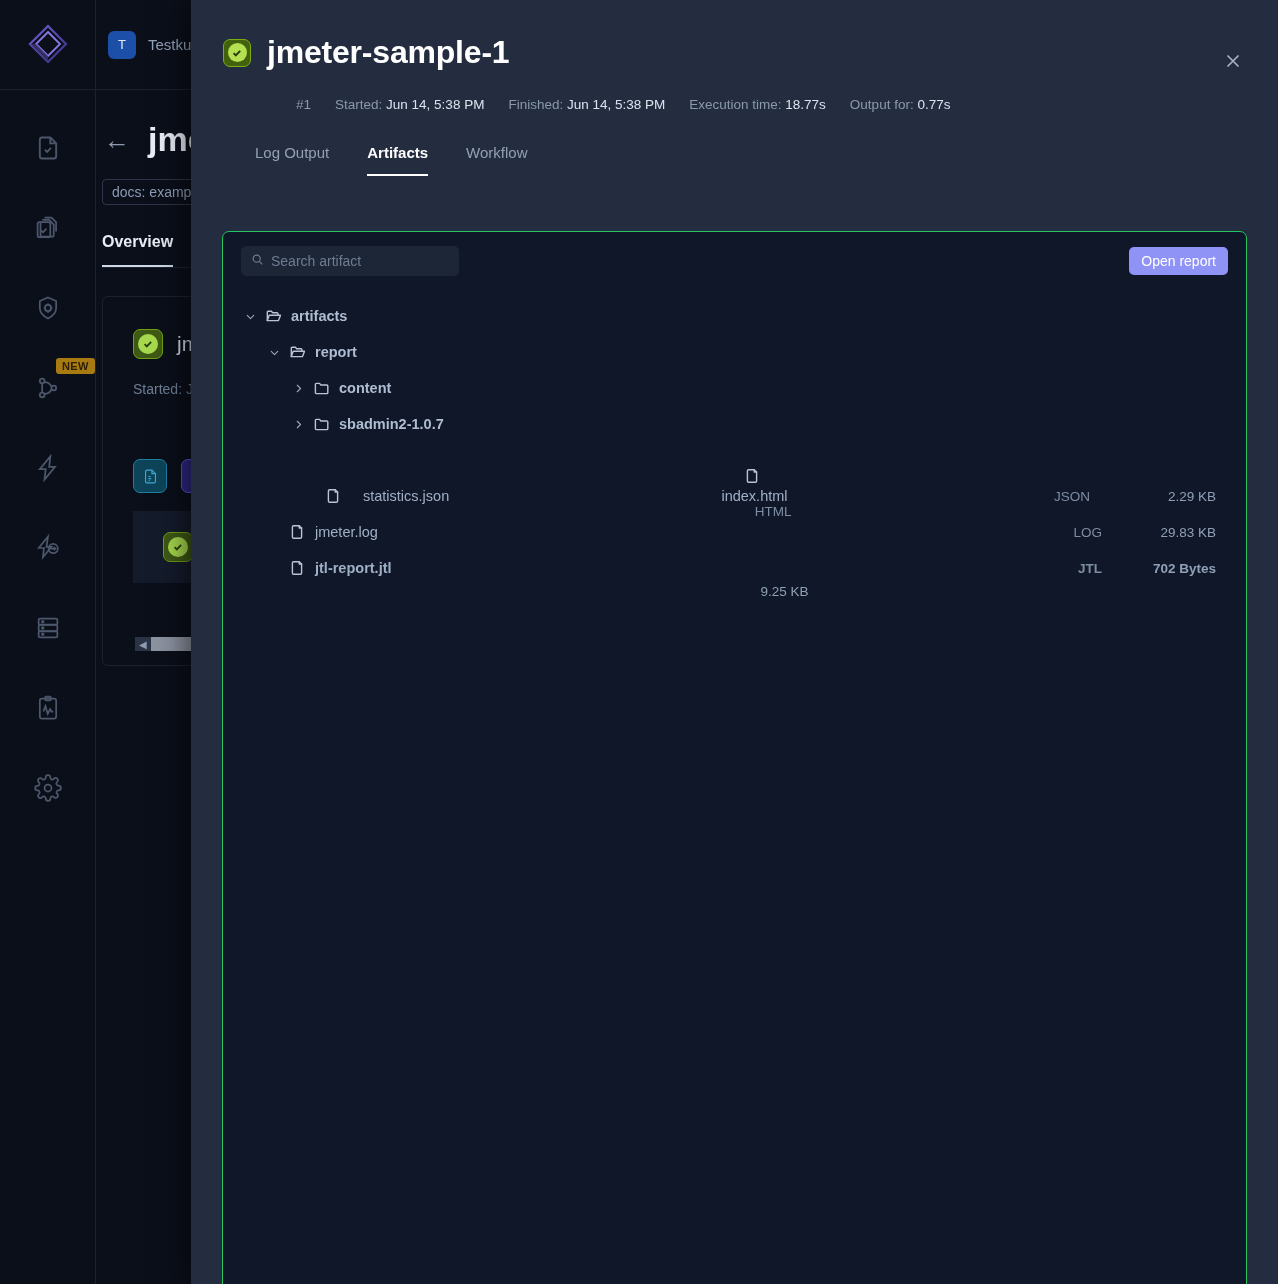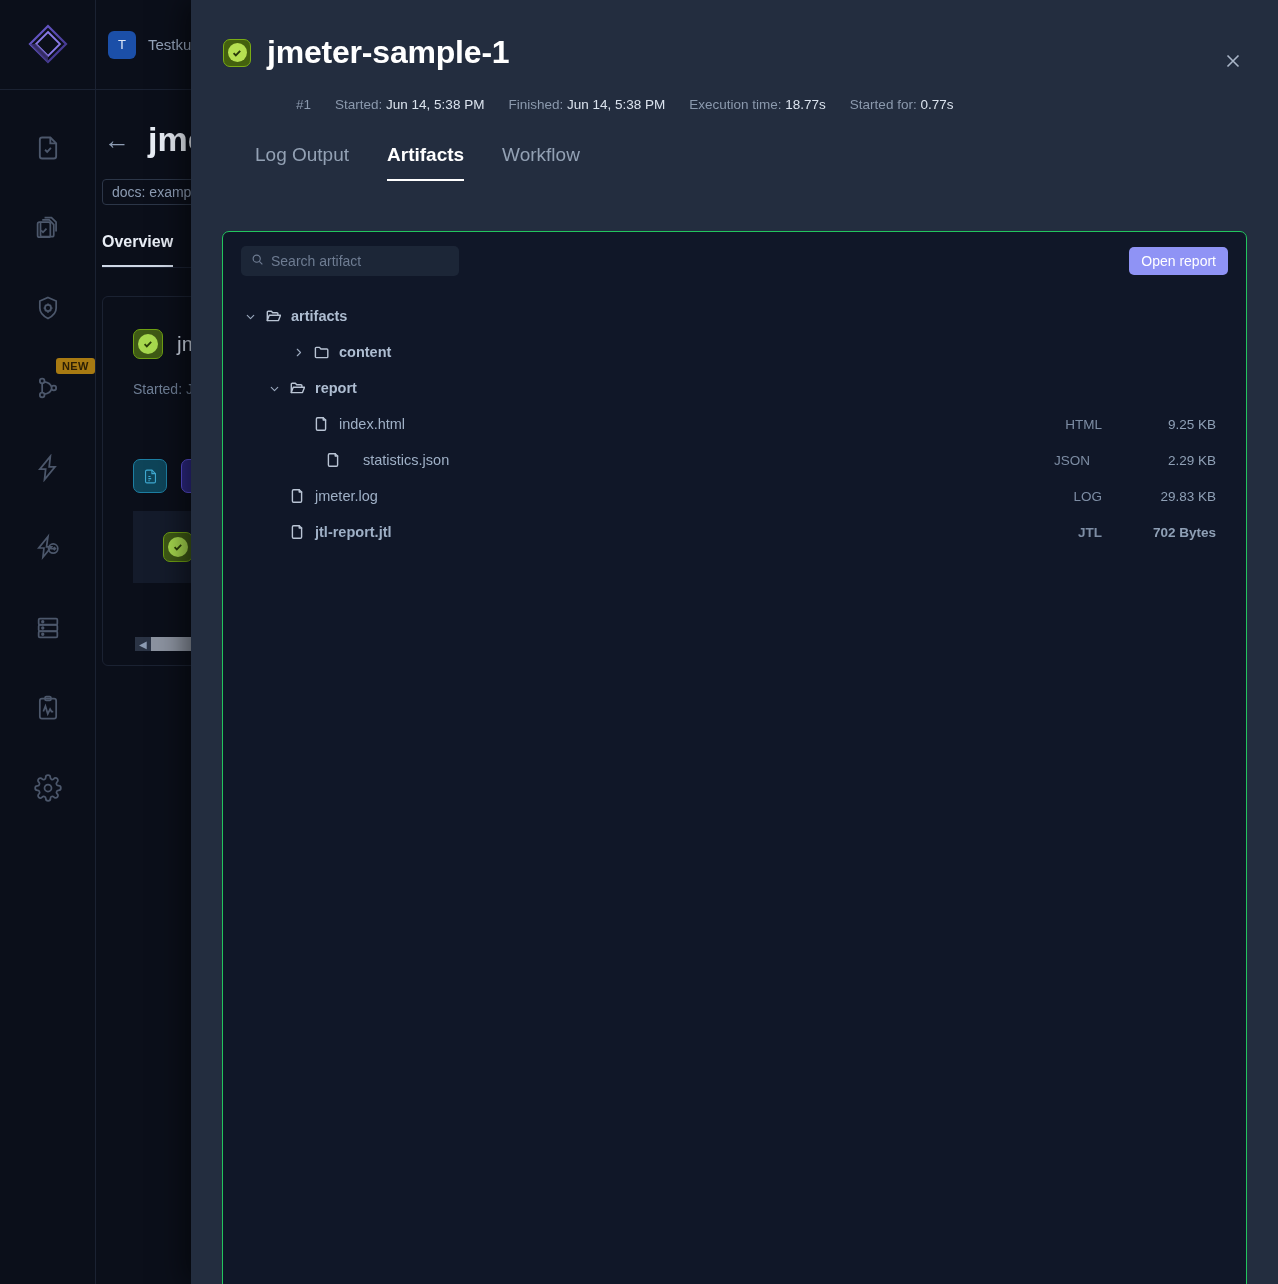--- a/index.html
+++ b/index.html
@@ -195,21 +195,21 @@
   .meta-item { color: #8b99ad; margin-right: 24px; white-space: nowrap; }
   .meta-item b { color: #dbe3ee; font-weight: normal; }
   .meta-id { color: #8b99ad; margin-right: 24px; }
 
   .tabs {
     display: flex; gap: 0;
     margin: 32px 0 0 32px;
     padding-right: 32px;
   }
   .tab {
-    color: #93a1b4; font-size: 19px;
+    color: #93a1b4; font-size: 15px;
     padding: 0 0 13px 0;
     margin-right: 38px;
     border-bottom: 2px solid transparent;
     cursor: pointer;
     white-space: nowrap;
   }
   .tab.active {
     color: #ffffff; font-weight: bold;
     border-bottom-color: #ffffff;
   }
@@ -504,21 +504,21 @@
         </span>
         <span class="meta-item">
           <span>Finished:</span>
           <b>Jun 14, 5:38 PM</b>
         </span>
         <span class="meta-item">
           <span>Execution time:</span>
           <b>18.77s</b>
         </span>
         <span class="meta-item">
-          <span>Started for:</span>
+          <span>Output for:</span>
           <b>0.77s</b>
         </span>
       </div>
 
       <div class="tabs">
         <div class="tab">Log Output</div>
         <div class="tab active">Artifacts</div>
         <div class="tab">Workflow</div>
       </div>
     </div>
@@ -547,52 +547,67 @@
             <span class="ic">
               <svg width="16" height="16" viewBox="0 0 16 16" fill="none" stroke="currentColor" stroke-width="1.4" stroke-linecap="round" stroke-linejoin="round">
                 <path d="M2.3 12.6V4.2a.9.9 0 0 1 .9-.9h3.2l1.3 1.5h4.3a.9.9 0 0 1 .9.9v1.1"></path>
                 <path d="M2.3 12.6l1.9-5.3h11.3l-2 5.3z"></path>
               </svg>
             </span>
             <span class="nm">artifacts</span>
             <span class="ext"></span>
             <span class="size"></span>
           </div>
+          <div class="node folder" style="padding-left: 40px;">
+            <span class="caret">
+              <svg width="13" height="13" viewBox="0 0 16 16" fill="none" stroke="currentColor" stroke-width="1.4" stroke-linecap="round" stroke-linejoin="round">
+                <path d="M4 6.5L8 10.5 12 6.5"></path>
+              </svg>
+            </span>
+            <span class="ic">
+              <svg width="16" height="16" viewBox="0 0 16 16" fill="none" stroke="currentColor" stroke-width="1.4" stroke-linecap="round" stroke-linejoin="round">
+                <path d="M2.3 12.6V4.2a.9.9 0 0 1 .9-.9h3.2l1.3 1.5h4.3a.9.9 0 0 1 .9.9v1.1"></path>
+                <path d="M2.3 12.6l1.9-5.3h11.3l-2 5.3z"></path>
+              </svg>
+            </span>
+            <span class="nm">report</span>
+            <span class="ext"></span>
+            <span class="size"></span>
+          </div>
           <div class="node folder" style="padding-left: 64px;">
             <span class="caret">
               <svg width="13" height="13" viewBox="0 0 16 16" fill="none" stroke="currentColor" stroke-width="1.4" stroke-linecap="round" stroke-linejoin="round">
                 <path d="M6.5 4L10.5 8 6.5 12"></path>
               </svg>
             </span>
             <span class="ic">
               <svg width="16" height="16" viewBox="0 0 16 16" fill="none" stroke="currentColor" stroke-width="1.4" stroke-linecap="round" stroke-linejoin="round">
                 <path d="M2.4 12.7V4.3a.9.9 0 0 1 .9-.9h3.2l1.4 1.6h6a.9.9 0 0 1 .9.9v6.8a.9.9 0 0 1-.9.9H3.3a.9.9 0 0 1-.9-.9z"></path>
               </svg>
             </span>
             <span class="nm">content</span>
             <span class="ext"></span>
             <span class="size"></span>
           </div>
-          <div class="node folder" style="padding-left: 40px;">
+          <div class="node folder" style="padding-left: 64px;">
             <span class="caret">
               <svg width="13" height="13" viewBox="0 0 16 16" fill="none" stroke="currentColor" stroke-width="1.4" stroke-linecap="round" stroke-linejoin="round">
-                <path d="M4 6.5L8 10.5 12 6.5"></path>
-              </svg>
-            </span>
-            <span class="ic">
-              <svg width="16" height="16" viewBox="0 0 16 16" fill="none" stroke="currentColor" stroke-width="1.4" stroke-linecap="round" stroke-linejoin="round">
-                <path d="M2.3 12.6V4.2a.9.9 0 0 1 .9-.9h3.2l1.3 1.5h4.3a.9.9 0 0 1 .9.9v1.1"></path>
-                <path d="M2.3 12.6l1.9-5.3h11.3l-2 5.3z"></path>
-              </svg>
-            </span>
-            <span class="nm">report</span>
+                <path d="M6.5 4L10.5 8 6.5 12"></path>
+              </svg>
+            </span>
+            <span class="ic">
+              <svg width="16" height="16" viewBox="0 0 16 16" fill="none" stroke="currentColor" stroke-width="1.4" stroke-linecap="round" stroke-linejoin="round">
+                <path d="M2.4 12.7V4.3a.9.9 0 0 1 .9-.9h3.2l1.4 1.6h6a.9.9 0 0 1 .9.9v6.8a.9.9 0 0 1-.9.9H3.3a.9.9 0 0 1-.9-.9z"></path>
+              </svg>
+            </span>
+            <span class="nm">sbadmin2-1.0.7</span>
             <span class="ext"></span>
             <span class="size"></span>
           </div>
-          <div class="node file" style="padding-left: 64px;">
+          <div class="node file" style="padding-left: 64px; flex-direction: column;">
             <span class="caret empty"></span>
             <span class="ic">
               <svg width="16" height="16" viewBox="0 0 16 16" fill="none" stroke="currentColor" stroke-width="1.4" stroke-linecap="round" stroke-linejoin="round">
                 <path d="M10.2 1.8H4.6a1.2 1.2 0 0 0-1.2 1.2v10a1.2 1.2 0 0 0 1.2 1.2h6.8a1.2 1.2 0 0 0 1.2-1.2V4z"></path>
                 <path d="M10.2 1.8V4h2.4"></path>
               </svg>
             </span>
             <span class="nm">index.html</span>
             <span class="ext">HTML</span>
             <span class="size">9.25 KB</span>

